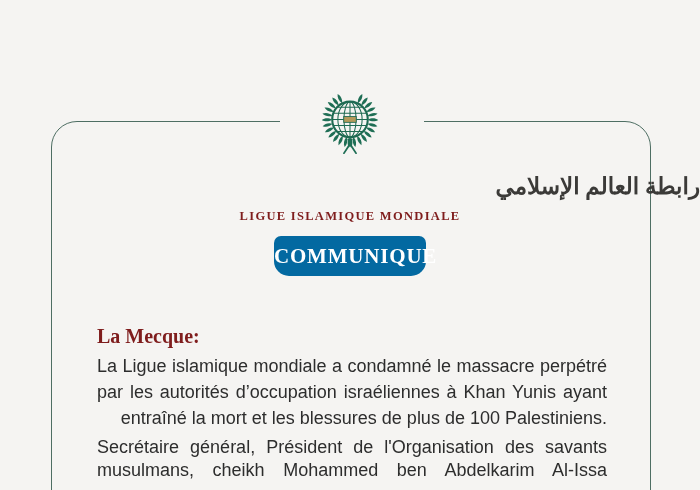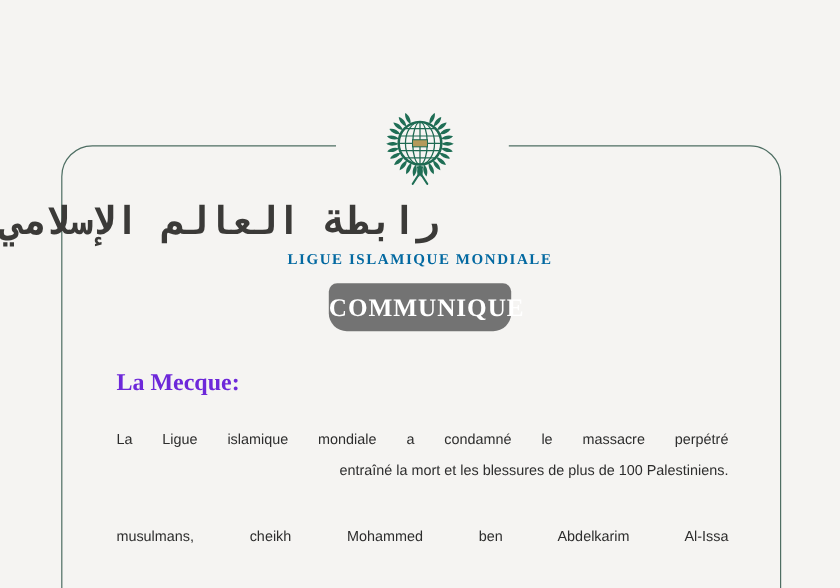--- a/index.html
+++ b/index.html
@@ -35,48 +35,48 @@
     left: 50%; transform: translateX(-50%);
     top: 88px;
     width: 78px; height: 68px;
     z-index: 3;
   }
 
   .arabic-title {
     position: absolute;
     left: 0; right: 0;
     top: 168px;
-    text-align: left;
-    font-family: Liberation Mono, monospace;
-    font-weight: bold;
-    font-size: 32px;
+    text-align: right;
+    font-family: Liberation Serif, serif;
+    font-weight: bold;
+    font-size: 23px;
     line-height: 38px;
     color: #3b3a38;
     z-index: 3;
   }
 
   .org-name {
     position: absolute;
     left: 0; right: 0;
     top: 209px;
     text-align: center;
     font-family: "Liberation Serif", serif;
     font-weight: bold;
     font-size: 12.5px;
     letter-spacing: 1.3px;
-    color: #0369a1;
+    color: #7f1d1d;
     z-index: 3;
   }
 
   .banner {
     position: absolute;
     left: 50%; transform: translateX(-50%);
     top: 236px;
     width: 152px; height: 40px;
-    background: #737373;
+    background: #0369a1;
     border-radius: 7px 7px 15px 15px;
     z-index: 3;
     text-align: right;
   }
   .banner-label {
     font-family: "Liberation Serif", serif;
     font-weight: bold;
     font-size: 21px;
     letter-spacing: 0.8px;
     line-height: 40px;
@@ -84,32 +84,32 @@
   }
 
   .content {
     position: absolute;
     left: 97px; top: 0;
     width: 510px;
     z-index: 3;
   }
   .heading {
     position: absolute;
-    left: 0; top: 307px;
+    left: 0; top: 324px;
     font-family: "Liberation Serif", serif;
     font-weight: bold;
     font-size: 20px;
     line-height: 24px;
-    color: #6d28d9;
+    color: #7f1d1d;
   }
   .para {
     position: absolute;
     left: 0;
     width: 510px;
-    font-size: 12px;
+    font-size: 18px;
     color: #2d2d2d;
   }
   .para-1 { top: 353px; line-height: 26px; }
   .para-2 { top: 436px; line-height: 22.5px; }
   .line {
     text-align: right;
   }
   .line.just {
     text-align: justify;
     text-align-last: justify;
@@ -189,19 +189,21 @@
 
 <div class="banner">
   <span class="banner-label">COMMUNIQUE</span>
 </div>
 
 <div class="content">
   <div class="heading">La Mecque:</div>
 
   <div class="para para-1">
     <div class="line just">La Ligue islamique mondiale a condamné le massacre perpétré</div>
+    <div class="line just">par les autorités d’occupation israéliennes à Khan Yunis ayant</div>
     <div class="line">entraîné la mort et les blessures de plus de 100 Palestiniens.</div>
   </div>
 
   <div class="para para-2">
+    <div class="line just">Secrétaire général, Président de l'Organisation des savants</div>
     <div class="line just">musulmans, cheikh Mohammed ben Abdelkarim Al-Issa</div>
   </div>
 </div>
 
 </body></html>

